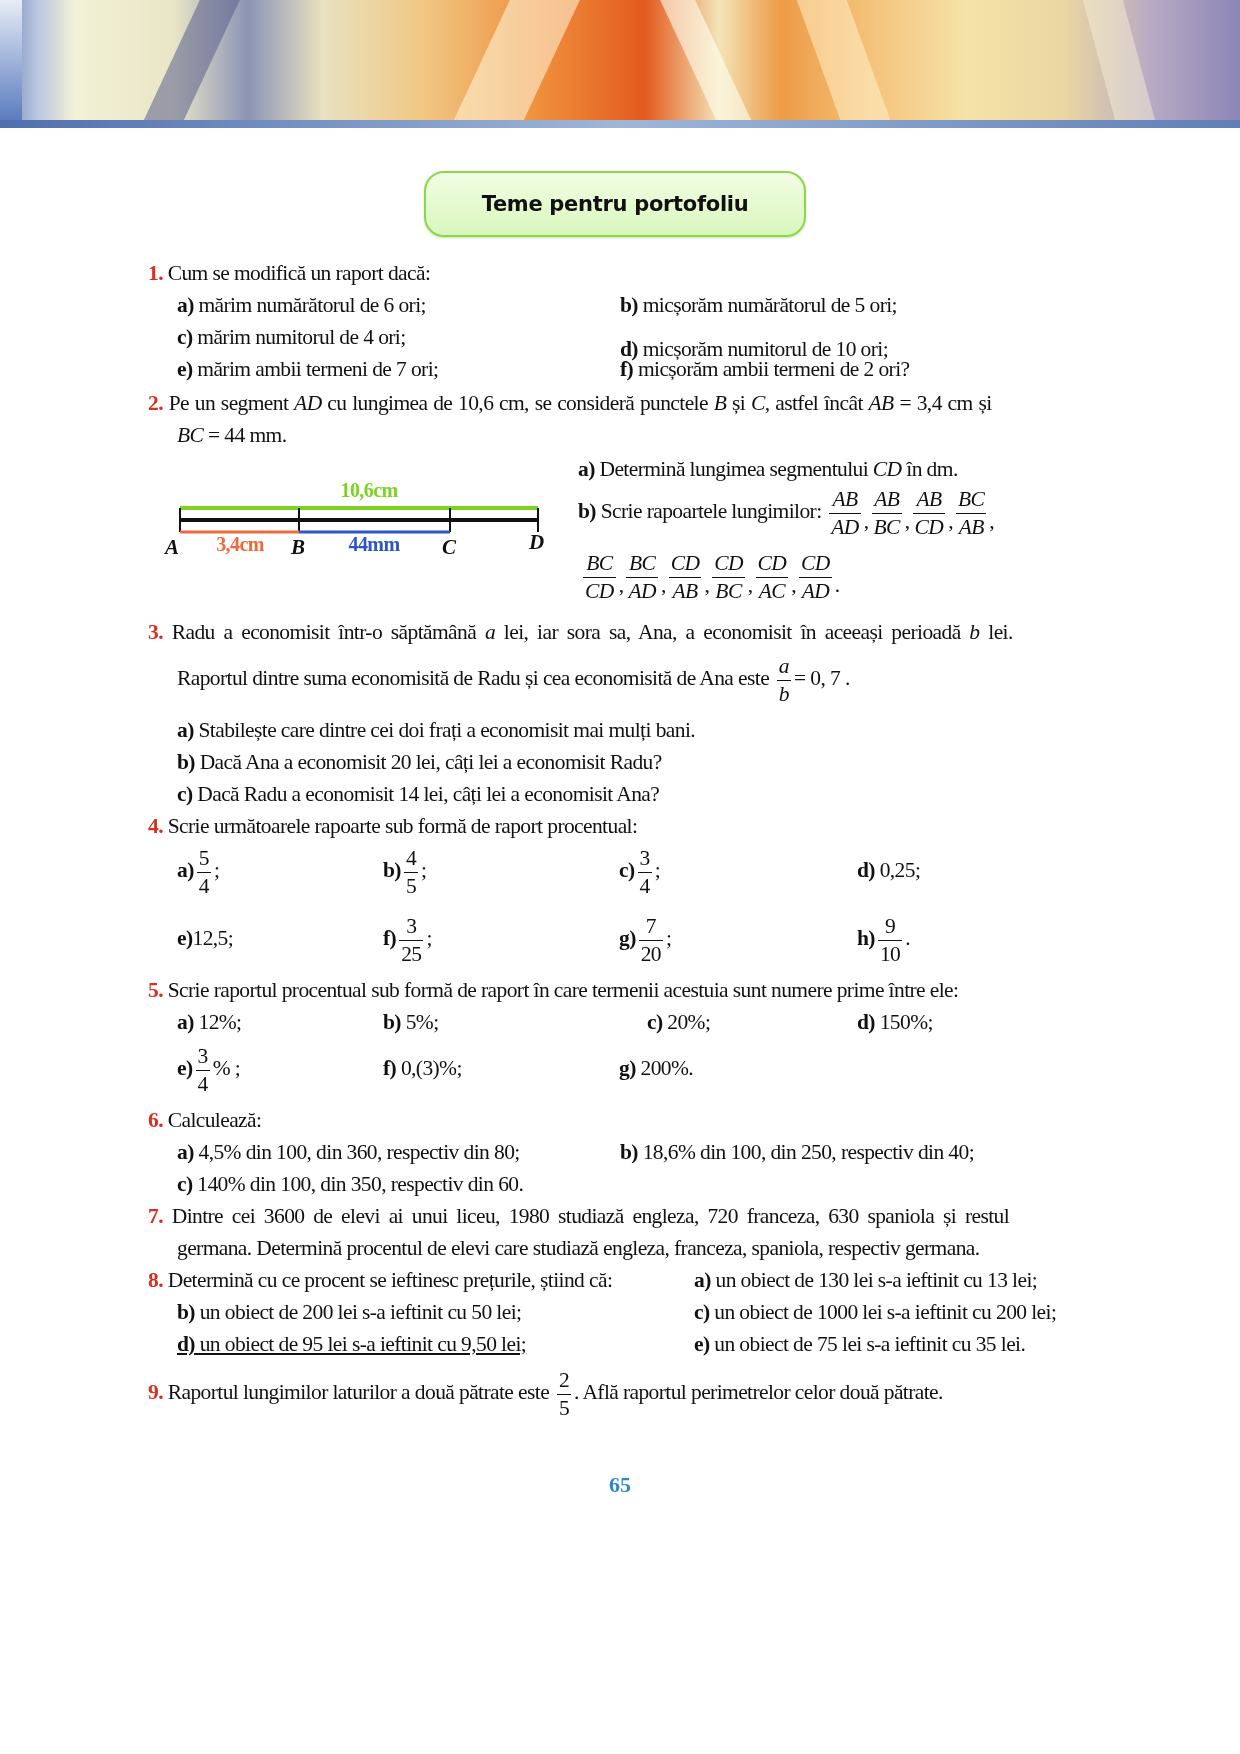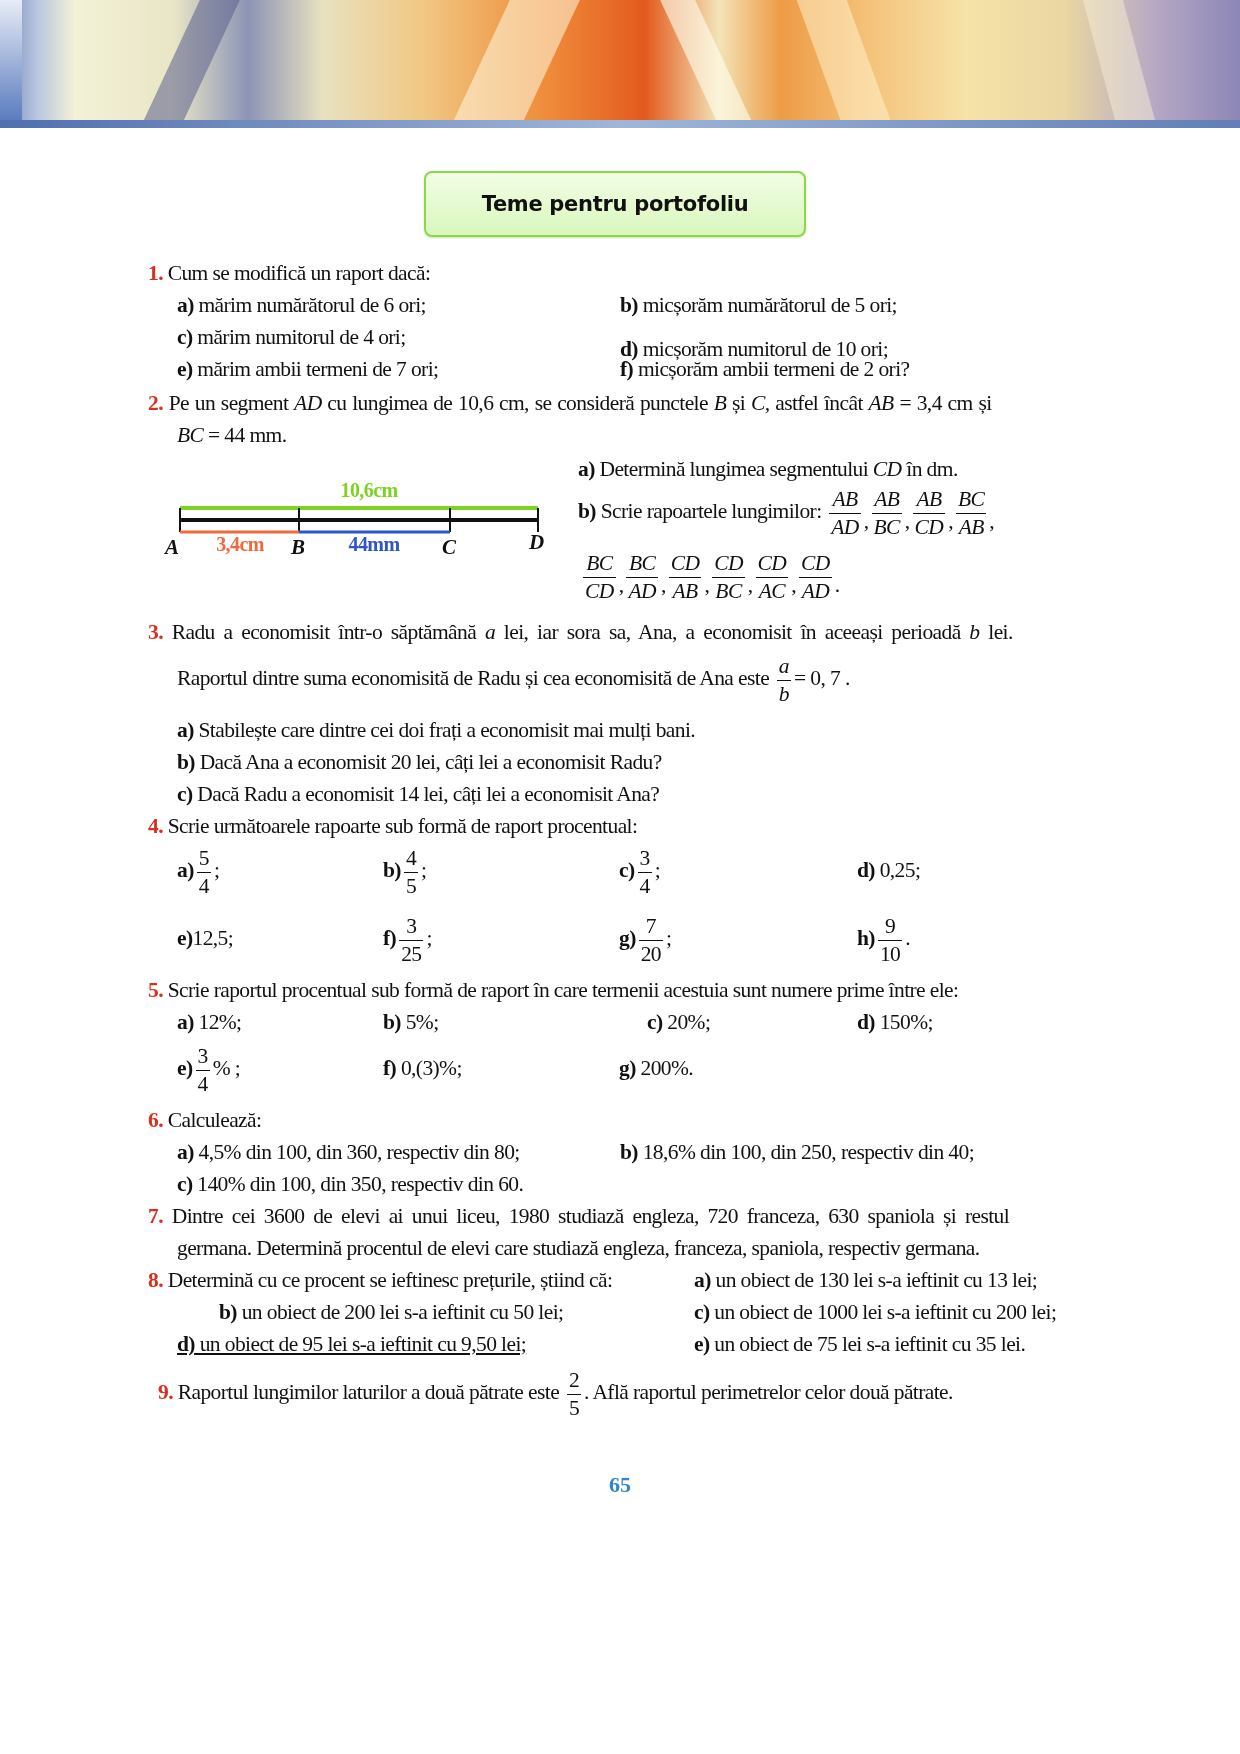--- a/index.html
+++ b/index.html
@@ -8,21 +8,21 @@
   .banner { position:absolute; left:0; top:0; width:1240px; height:128px; overflow:hidden;
     background:
       linear-gradient(100deg, rgba(255,255,255,0) 0%, rgba(255,255,255,0) 100%),
       linear-gradient(90deg, #6f86b8 0%, #b8c6df 3%, #f3f1d6 6%, #e9e6c7 14%, #8c94b5 20%, #e8e1c0 26%, #f1c884 34%, #ef8c3a 44%, #e35a1e 52%, #f3e4b8 58%, #ed9b45 63%, #f5c27a 70%, #f6e3a8 78%, #e9d6a2 86%, #b7a9c4 93%, #8c86b7 100%); }
   .banner .stripe { position:absolute; top:0; height:128px; transform:skewX(-25deg); }
   .banner .band { position:absolute; left:0; right:0; bottom:0; height:8px;
     background:linear-gradient(90deg,#4f6fae,#9fb6d8 50%,#5f7fb6); }
   .banner .leftbar { position:absolute; left:0; top:0; width:22px; height:120px;
     background:linear-gradient(180deg,#e7ecf6,#5b7cbf); }
   .title-box { position:absolute; left:424px; top:171px; width:378px; height:62px;
-    border:2px solid #8cd64a; border-radius:8px; background:linear-gradient(180deg,#f2fde5,#d9f7bd);
+    border:2px solid #8cd64a; border-radius:20px; background:linear-gradient(180deg,#f2fde5,#d9f7bd);
     box-shadow:0 1px 2px rgba(120,180,60,.4);
     display:flex; align-items:center; justify-content:center; }
   .title-box span { font-family:"DejaVu Sans", sans-serif; font-weight:bold; font-size:21px; color:#111; letter-spacing:-0.3px; }
   .content { position:absolute; left:0; top:0; width:1240px; font-size:21.5px; letter-spacing:-0.6px; }
   .line { position:absolute; white-space:nowrap; line-height:26px; }
   .num { color:#d7301f; font-weight:bold; }
   b { font-weight:bold; }
   i { font-style:italic; }
   .frac { display:inline-block; vertical-align:middle; text-align:center; font-style:italic; margin:0 3px; line-height:1.25; }
   .frac .n { display:block; border-bottom:1.5px solid #111; padding:0 2px; }
@@ -146,24 +146,24 @@
     <span class="num">7.</span><span> Dintre cei 3600 de elevi ai unui liceu, 1980 studiază engleza, 720 franceza, 630 spaniola și restul</span>
   </div>
   <div class="line" style="left:177px;top:1235px;">
     <span>germana. Determină procentul de elevi care studiază engleza, franceza, spaniola, respectiv germana.</span>
   </div>
 
   <div class="line" style="left:148px;top:1267px;">
     <span class="num">8.</span><span> Determină cu ce procent se ieftinesc prețurile, știind că:</span>
   </div>
   <div class="line" style="left:694px;top:1267px;"><b>a)</b><span> un obiect de 130 lei s-a ieftinit cu 13 lei;</span></div>
-  <div class="line" style="left:177px;top:1299px;margin-left:42px;"><b>b)</b><span> un obiect de 200 lei s-a ieftinit cu 50 lei;</span></div>
+  <div class="line" style="left:177px;top:1299px;"><b>b)</b><span> un obiect de 200 lei s-a ieftinit cu 50 lei;</span></div>
   <div class="line" style="left:694px;top:1299px;"><b>c)</b><span> un obiect de 1000 lei s-a ieftinit cu 200 lei;</span></div>
   <div class="line" style="left:177px;top:1331px;text-decoration:underline;"><b>d)</b><span> un obiect de 95 lei s-a ieftinit cu 9,50 lei;</span></div>
   <div class="line" style="left:694px;top:1331px;"><b>e)</b><span> un obiect de 75 lei s-a ieftinit cu 35 lei.</span></div>
 
-  <div class="line" style="left:148px;top:1364px;line-height:56px;margin-left:10px;">
+  <div class="line" style="left:148px;top:1364px;line-height:56px;">
     <span class="num">9.</span><span> Raportul lungimilor laturilor a două pătrate este</span>
     <span class="frac up"><span class="n">2</span><span class="d">5</span></span><span>. Află raportul perimetrelor celor două pătrate.</span>
   </div>
 </div>
 
 <div class="page-number">65</div>
 
 </body></html>

